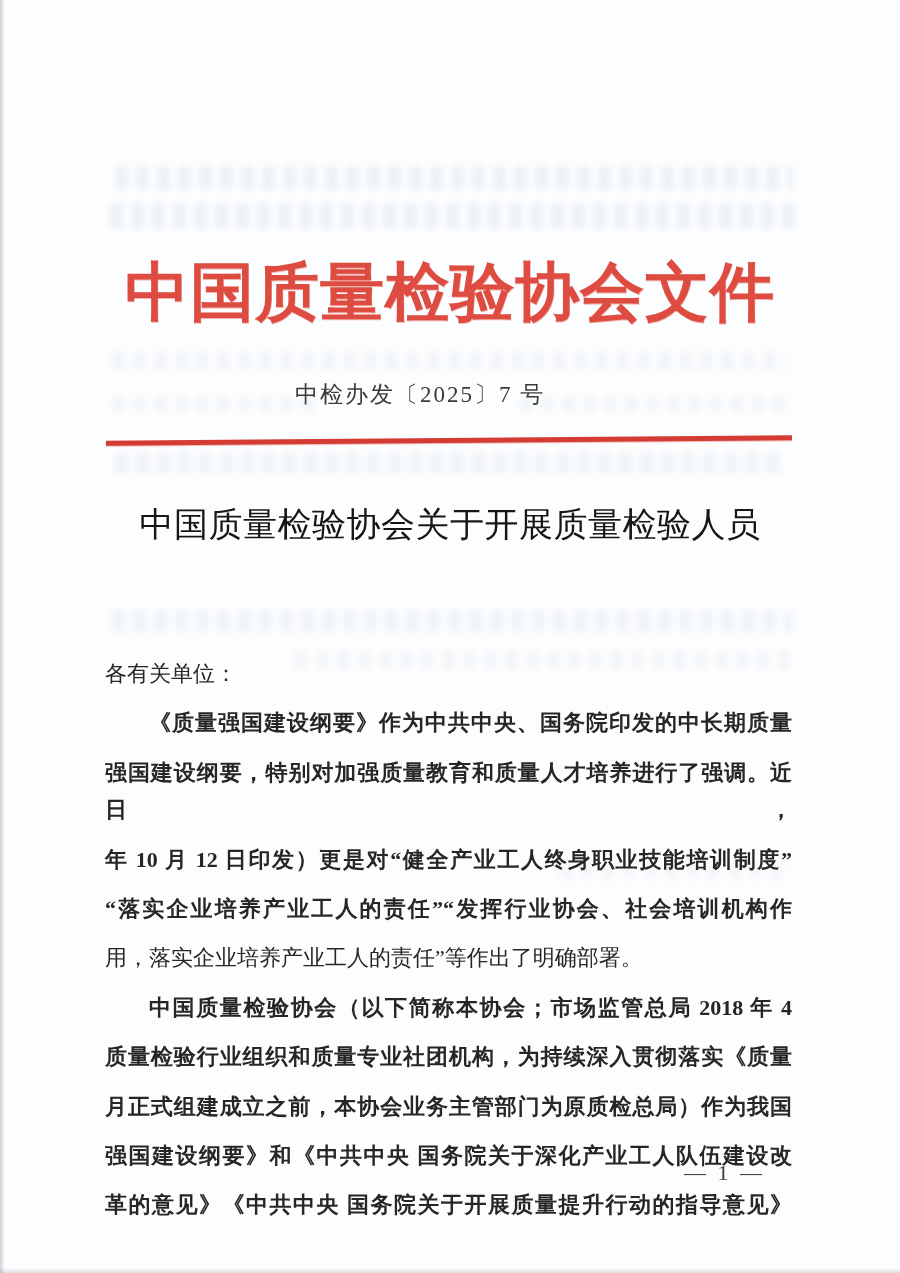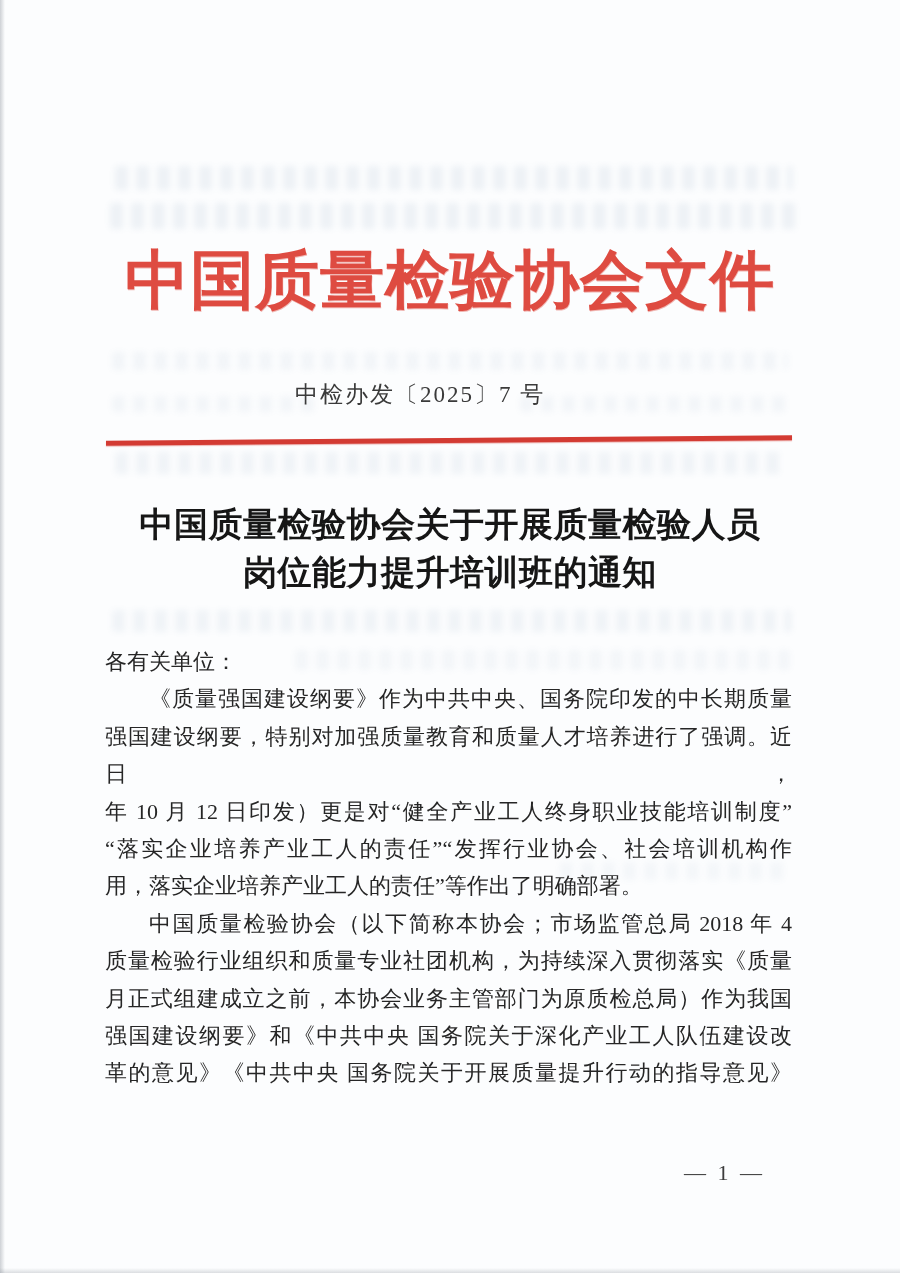--- a/index.html
+++ b/index.html
@@ -32,21 +32,21 @@
       rgba(108,138,172,0.45) 0px, rgba(108,138,172,0.45) 13px,
       rgba(108,138,172,0.0) 13px, rgba(108,138,172,0.0) 21px);
     filter: blur(3px);
     opacity: 0.22;
     border-radius: 3px;
     pointer-events: none;
   }
   .letterhead-title {
     position: absolute;
     top: 243px; left: 0; right: 0;
-    margin: 0;
+    margin: 12px;
     text-align: center;
     font-size: 64px;
     line-height: 76px;
     font-weight: 700;
     letter-spacing: 1px;
     color: #de4b41;
     text-shadow: 0.5px 0.5px 0 rgba(222,75,65,0.4);
   }
   .doc-number {
     position: absolute;
@@ -65,36 +65,37 @@
     transform: rotate(-0.45deg);
     box-shadow: 0 1px 1px rgba(211,59,51,0.35);
   }
   .notice-title {
     position: absolute;
     top: 501px; left: 0; right: 0;
     margin: 0;
     text-align: center;
     font-size: 34px;
     line-height: 48px;
-    font-weight: 700;
+    font-weight: 400;
     letter-spacing: 0.5px;
     color: #161616;
   }
   .body-text {
     position: absolute;
     top: 643px; left: 105px;
     width: 687px;
     font-size: 22px;
     line-height: 37.4px;
     color: #262626;
   }
-  .body-line { min-height: 37.4px; }
+  .body-line { min-height: 37.4px; margin-top: 12px; }
   .body-line.fill {
     text-align: justify;
     text-align-last: justify;
+    font-weight: bold;
   }
   .body-line.indent { padding-left: 2em; }
   .page-number {
     position: absolute;
     top: 1160px; left: 0; right: 0;
     text-align: right;
     padding-right: 135px;
     font-size: 22px;
     letter-spacing: 3px;
     color: #3c3c3c;
@@ -119,21 +120,20 @@
   <div class="ghost" style="left:560px; top:862px; width:230px; height:18px; opacity:0.12;"></div>
 
   <h1 class="letterhead-title" style="color: rgb(222, 75, 65);">中国质量检验协会文件</h1>
 
   <div class="doc-number">中检办发〔2025〕7 号</div>
 
   <div class="red-rule" style="background: rgb(211, 59, 51);"></div>
 
   <h2 class="notice-title">
     <span>中国质量检验协会关于开展质量检验人员</span><br>
-    <span>岗位能力提升培训班的通知</span>
   </h2>
 
   <div class="body-text">
       <div class="body-line">各有关单位：</div>
       <div class="body-line fill indent">《质量强国建设纲要》作为中共中央、国务院印发的中长期质量</div>
       <div class="body-line fill">强国建设纲要，特别对加强质量教育和质量人才培养进行了强调。近日，</div>
       <div class="body-line fill">年 10 月 12 日印发）更是对“健全产业工人终身职业技能培训制度”</div>
       <div class="body-line fill">“落实企业培养产业工人的责任”“发挥行业协会、社会培训机构作</div>
       <div class="body-line">用，落实企业培养产业工人的责任”等作出了明确部署。</div>
       <div class="body-line fill indent">中国质量检验协会（以下简称本协会；市场监管总局 2018 年 4</div>

